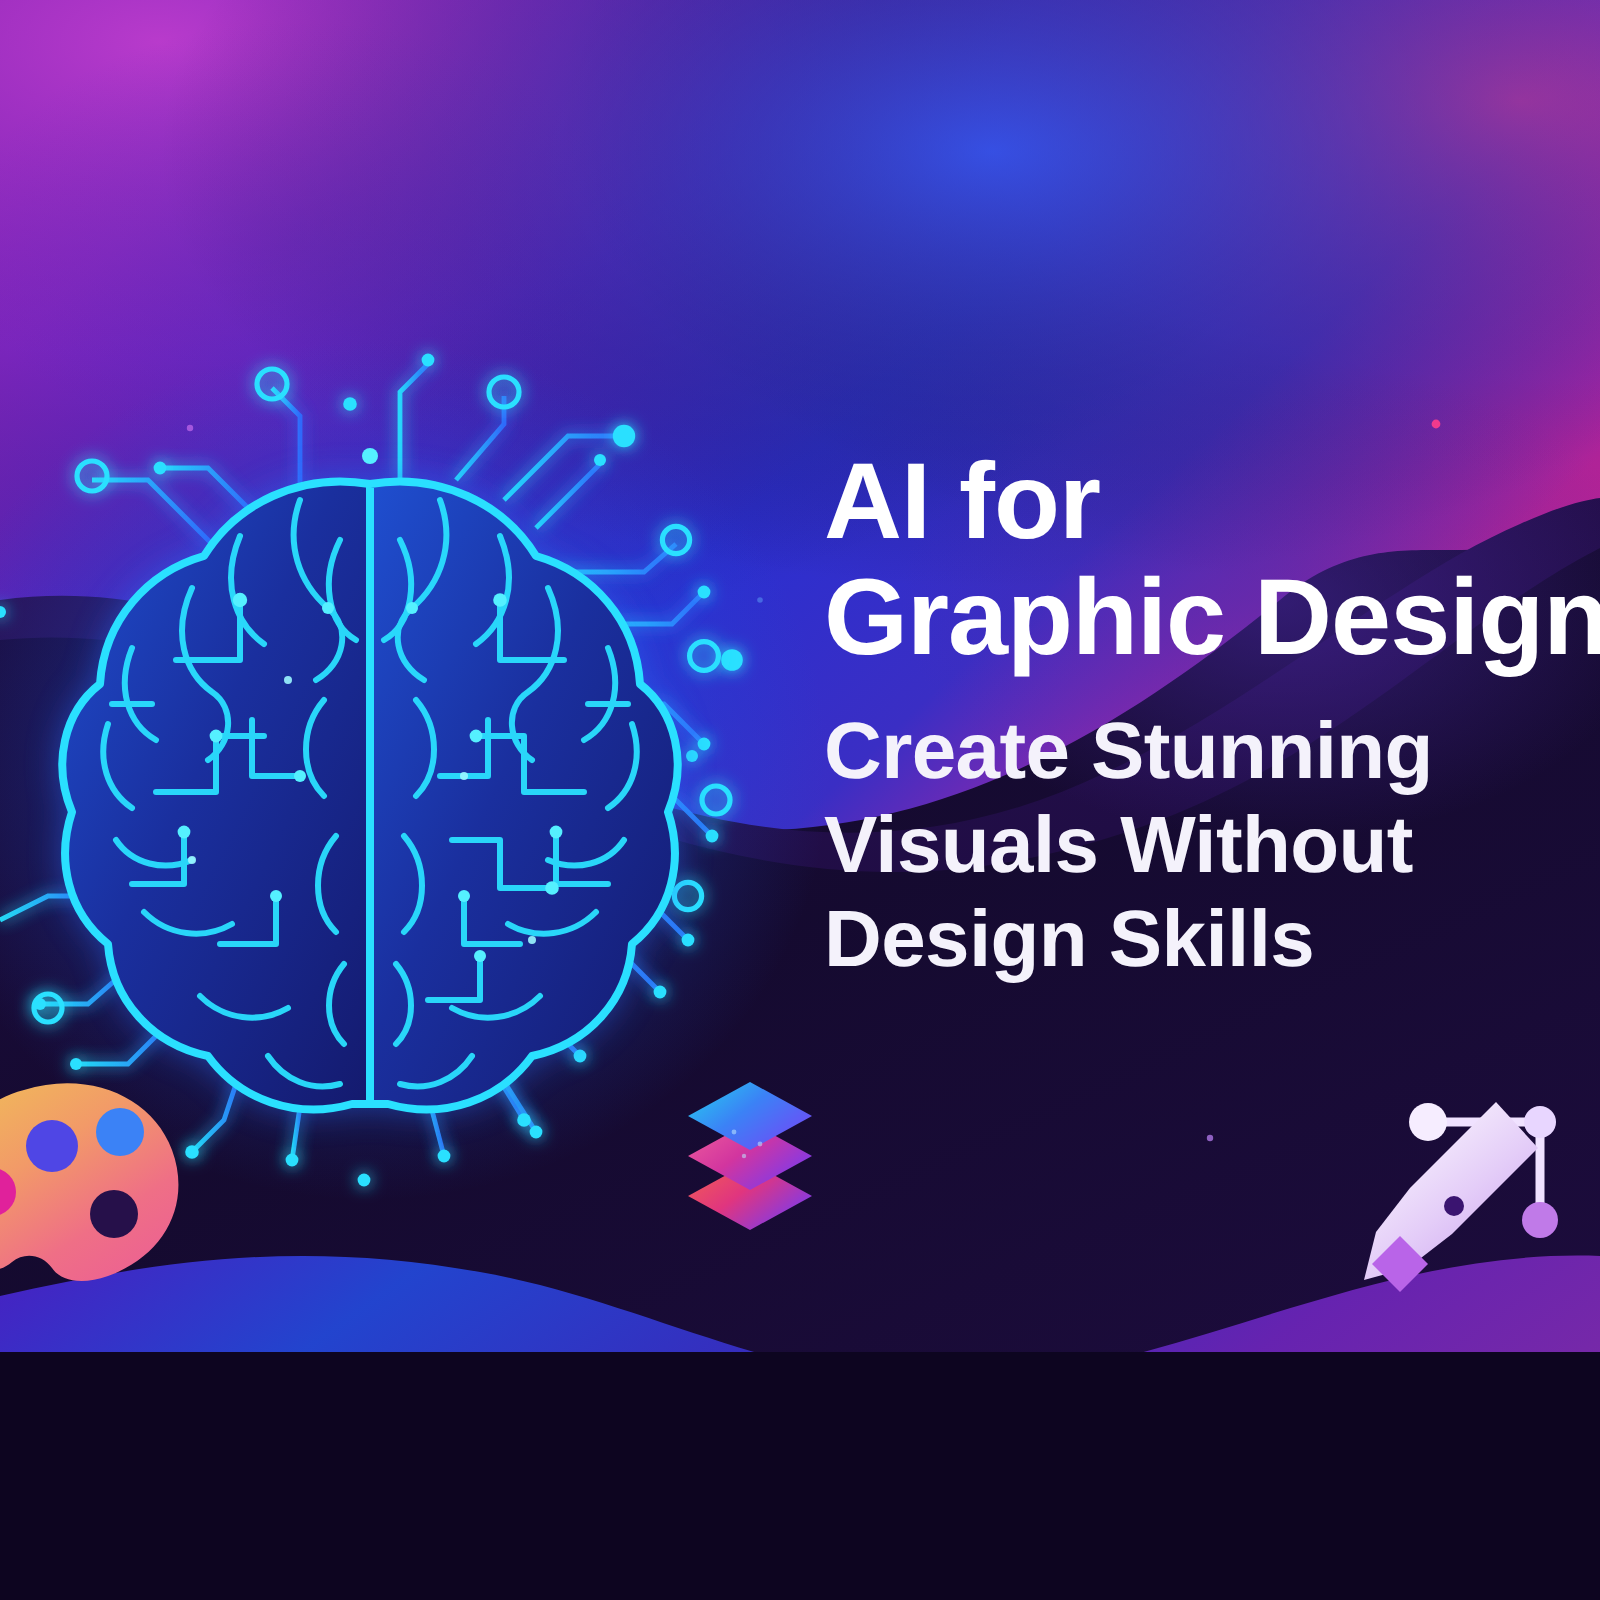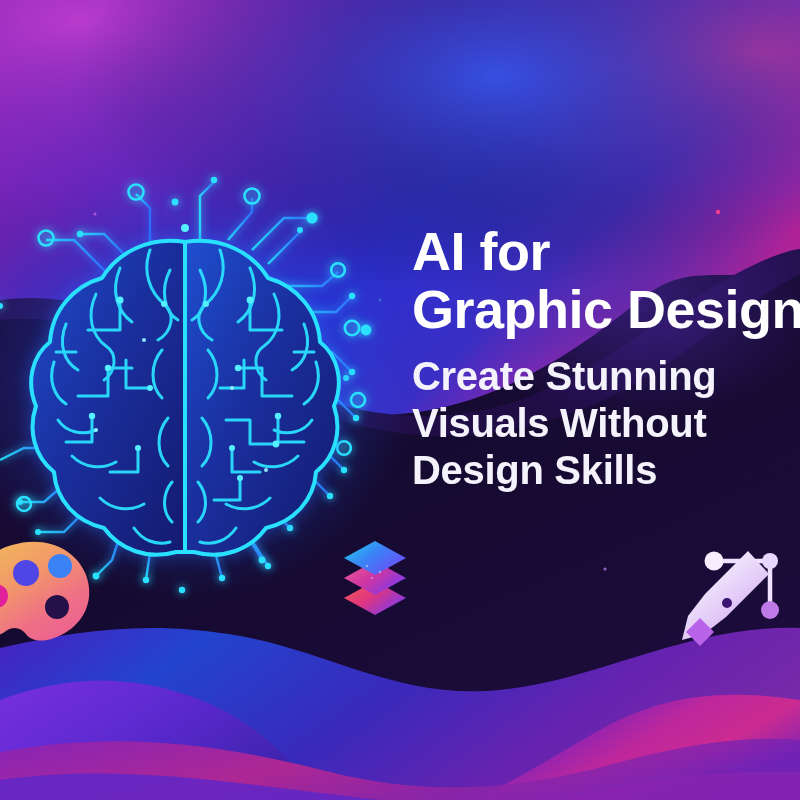--- a/index.html
+++ b/index.html
@@ -6,21 +6,21 @@
     margin: 0;
     padding: 0;
     background: #0d0520;
   }
   body {
     font-family: "Liberation Sans", sans-serif;
   }
   #banner {
     position: relative;
     width: 800px;
-    height: 800px;
+    height: 676px;
     overflow: hidden;
     background: #140a2e;
   }
   .layer {
     position: absolute;
     inset: 0;
     width: 800px;
     height: 800px;
   }
   #bg-svg, #brain-svg, #icons-svg {

